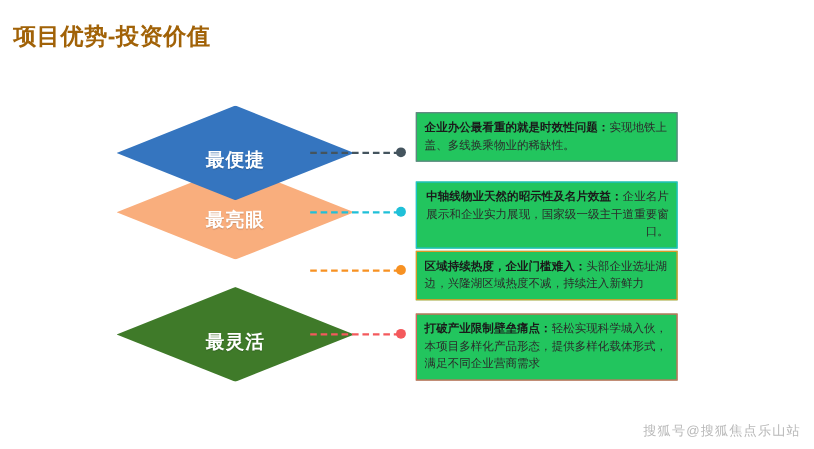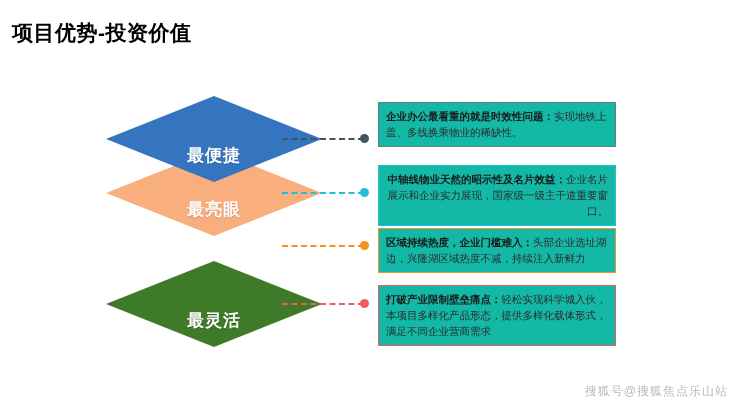--- a/index.html
+++ b/index.html
@@ -16,21 +16,21 @@
     background: #ffffff;
   }
 
   
   #slide-title {
     position: absolute;
     left: 12px;
     top: 19px;
     font-size: 21px;
     font-weight: bold;
-    color: #000000;
+    color: #a16207;
     letter-spacing: 0.5px;
     white-space: nowrap;
   }
 
   
   #diamond-stack {
     position: absolute;
     left: 106px;
     top: 96px;
     width: 230px;
@@ -46,21 +46,21 @@
     position: absolute;
     left: 0;
     top: 0;
     width: 216px;
     height: 86px;
     clip-path: polygon(50% 0%, 100% 50%, 50% 100%, 0% 50%);
   }
   .diamond-label {
     position: absolute;
     left: 0;
-    top: 16px;
+    top: 6px;
     width: 216px;
     height: 86px;
     display: flex;
     align-items: center;
     justify-content: center;
     color: #ffffff;
     font-size: 17px;
     font-weight: bold;
     letter-spacing: 1px;
     text-shadow: 0 1px 1px rgba(0,0,0,0.18);
@@ -95,21 +95,21 @@
   #conn-3 { left: 282px; top: 303px; width: 82px; }
   #dot-3  { left: 360px; top: 299px; }
 
   
   .callout {
     position: absolute;
     left: 378px;
     width: 238px;
     box-sizing: border-box;
     border: 1px solid #888888;
-    background: #14b8a6;
+    background: #22c55e;
     padding: 5px 7px 6px 7px;
     font-size: 10.5px;
     line-height: 16px;
     color: #2b2b2b;
     z-index: 5;
   }
   .callout .lead {
     font-weight: bold;
     color: #1a1a1a;
   }

